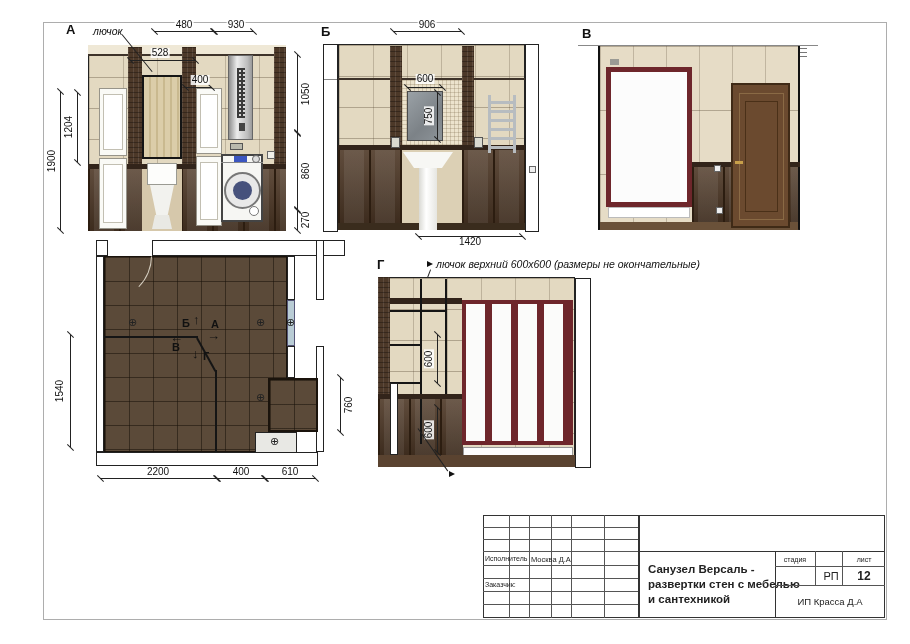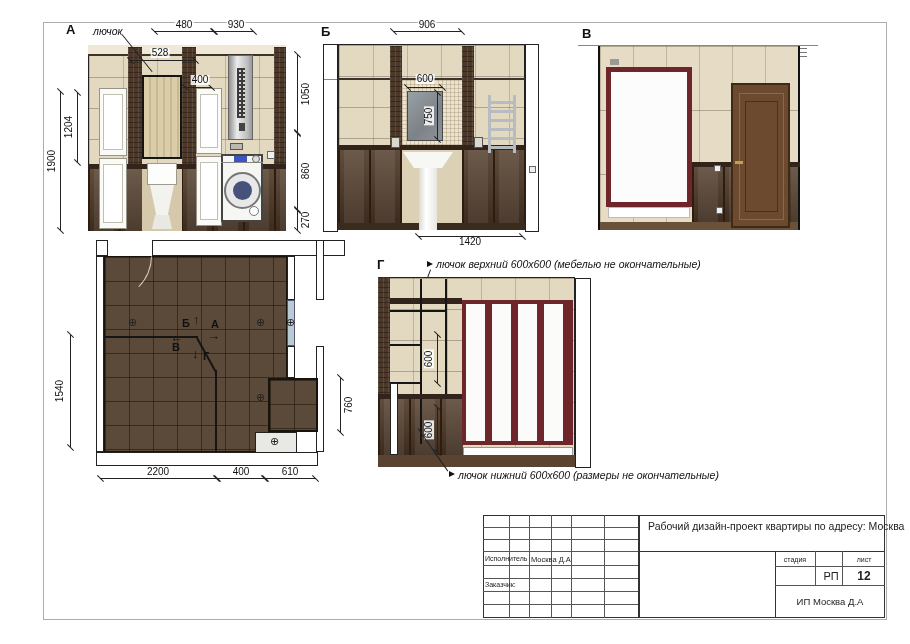--- a/index.html
+++ b/index.html
@@ -219,21 +219,21 @@
   <div class="dlh" style="left:217px;top:478px;width:48px"></div>
   <div class="dlh" style="left:265px;top:478px;width:51px"></div>
   <div class="dim ctr" style="left:158px;top:472px">2200</div>
   <div class="dim ctr" style="left:241px;top:472px">400</div>
   <div class="dim ctr" style="left:290px;top:472px">610</div>
   <div class="dlv" style="left:340px;top:378px;height:54px"></div>
   <div class="dim ctrv" style="left:349px;top:405px">760</div>
 
   <div class="vlabel" style="left:377px;top:257px">Г</div>
   <div class="arrowr" style="left:427px;top:261px"></div>
-  <div class="ann" style="left:436px;top:258px">лючок верхний 600х600 (мебелью не окончательные)</div>
+  <div class="ann" style="left:436px;top:258px">лючок верхний 600х600 (размеры не окончательные)</div>
   <div class="leader" style="left:403px;top:341px;width:77px;transform:rotate(-69deg)"></div>
   <div class="abs tile" style="left:378px;top:277px;width:197px;height:190px;border:1px solid #222;box-sizing:border-box"></div>
   <div class="abs mosaic" style="left:378px;top:277px;width:12px;height:190px"></div>
   <div class="abs trim" style="left:390px;top:298px;width:72px;height:6px"></div>
   <div class="abs blackline" style="left:420px;top:279px;width:2px;height:176px"></div>
   <div class="abs blackline" style="left:445px;top:279px;width:2px;height:176px"></div>
   <div class="abs blackline" style="left:390px;top:310px;width:56px;height:2px"></div>
   <div class="abs blackline" style="left:390px;top:344px;width:31px;height:2px"></div>
   <div class="abs blackline" style="left:390px;top:382px;width:31px;height:2px"></div>
   <div class="abs trim" style="left:378px;top:394px;width:85px;height:5px"></div>
@@ -243,21 +243,20 @@
   <div class="abs screen" style="left:462px;top:300px;width:111px;height:145px"></div>
   <div class="abs" style="left:463px;top:447px;width:110px;height:11px;background:#fdfdfd;border:1px solid #999;box-sizing:border-box"></div>
   <div class="abs" style="left:378px;top:455px;width:197px;height:12px;background:#5a4330"></div>
   <div class="abs wallp" style="left:575px;top:278px;width:16px;height:190px"></div>
   <div class="dlv" style="left:437px;top:335px;height:48px"></div>
   <div class="dim ctrv" style="left:429px;top:359px">600</div>
   <div class="dlv" style="left:437px;top:408px;height:44px"></div>
   <div class="dim ctrv" style="left:429px;top:430px">600</div>
   <div class="leader" style="left:418px;top:428px;width:52px;transform:rotate(55deg)"></div>
   <div class="arrowr" style="left:449px;top:471px"></div>
-  <div class="ann" style="left:458px;top:469px">лючок нижний 600х600 (размеры не окончательные)</div>
 
   <div class="tb" style="left:483px;top:515px;width:402px;height:103px"></div>
 
   <div class="tline" style="left:509px;top:515px;width:1px;height:103px"></div>
   <div class="tline" style="left:529px;top:515px;width:1px;height:103px"></div>
   <div class="tline" style="left:551px;top:515px;width:1px;height:103px"></div>
   <div class="tline" style="left:571px;top:515px;width:1px;height:103px"></div>
   <div class="tline" style="left:604px;top:515px;width:1px;height:103px"></div>
   <div class="tline" style="left:638px;top:515px;width:1.5px;height:103px;background:#333"></div>
 
@@ -265,28 +264,30 @@
   <div class="tline" style="left:483px;top:539px;width:155px;height:1px"></div>
   <div class="tline" style="left:483px;top:551px;width:155px;height:1px"></div>
   <div class="tline" style="left:483px;top:565px;width:155px;height:1px"></div>
   <div class="tline" style="left:483px;top:578px;width:155px;height:1px"></div>
   <div class="tline" style="left:483px;top:591px;width:155px;height:1px"></div>
   <div class="tline" style="left:483px;top:604px;width:155px;height:1px"></div>
   <div class="tbtext" style="left:485px;top:555px;font-size:7px">Исполнитель</div>
   <div class="tbtext" style="left:531px;top:555px;font-size:7.5px">Москва Д.А</div>
   <div class="tbtext" style="left:485px;top:581px;font-size:7px">Заказчик:</div>
 
-  <div class="tbtext" style="left:648px;top:520px;font-size:10.5px">Рабочий дизайн-проект квартиры по адресу: Москва</div>
   <div class="tline" style="left:638px;top:551px;width:247px;height:1px;background:#333"></div>
 
+  <div class="tbtext" style="left:648px;top:562px;font-size:11.5px;font-weight:bold;white-space:pre-line;line-height:1.3">Санузел Версаль -
+развертки стен с мебелью
+и сантехникой</div>
   <div class="tline" style="left:775px;top:551px;width:1px;height:67px;background:#333"></div>
 
   <div class="tline" style="left:815px;top:551px;width:1px;height:34px"></div>
   <div class="tline" style="left:842px;top:551px;width:1px;height:34px"></div>
   <div class="tline" style="left:775px;top:566px;width:110px;height:1px"></div>
   <div class="tline" style="left:775px;top:585px;width:110px;height:1px"></div>
   <div class="tbtext ctr" style="left:795px;top:559px;font-size:7px">стадия</div>
   <div class="tbtext ctr" style="left:864px;top:559px;font-size:7px">лист</div>
   <div class="tbtext ctr" style="left:831px;top:576px;font-size:11px">РП</div>
   <div class="tbtext ctr" style="left:829px;top:576px;font-size:8.5px">-</div>
   <div class="tbtext ctr" style="left:864px;top:576px;font-size:12px;font-weight:bold">12</div>
-  <div class="tbtext ctr" style="left:830px;top:601px;font-size:9.5px">ИП Москва Д.А</div>
+  <div class="tbtext ctr" style="left:830px;top:601px;font-size:9.5px">ИП Красса Д.А</div>
 </div>
 
 </body></html>

